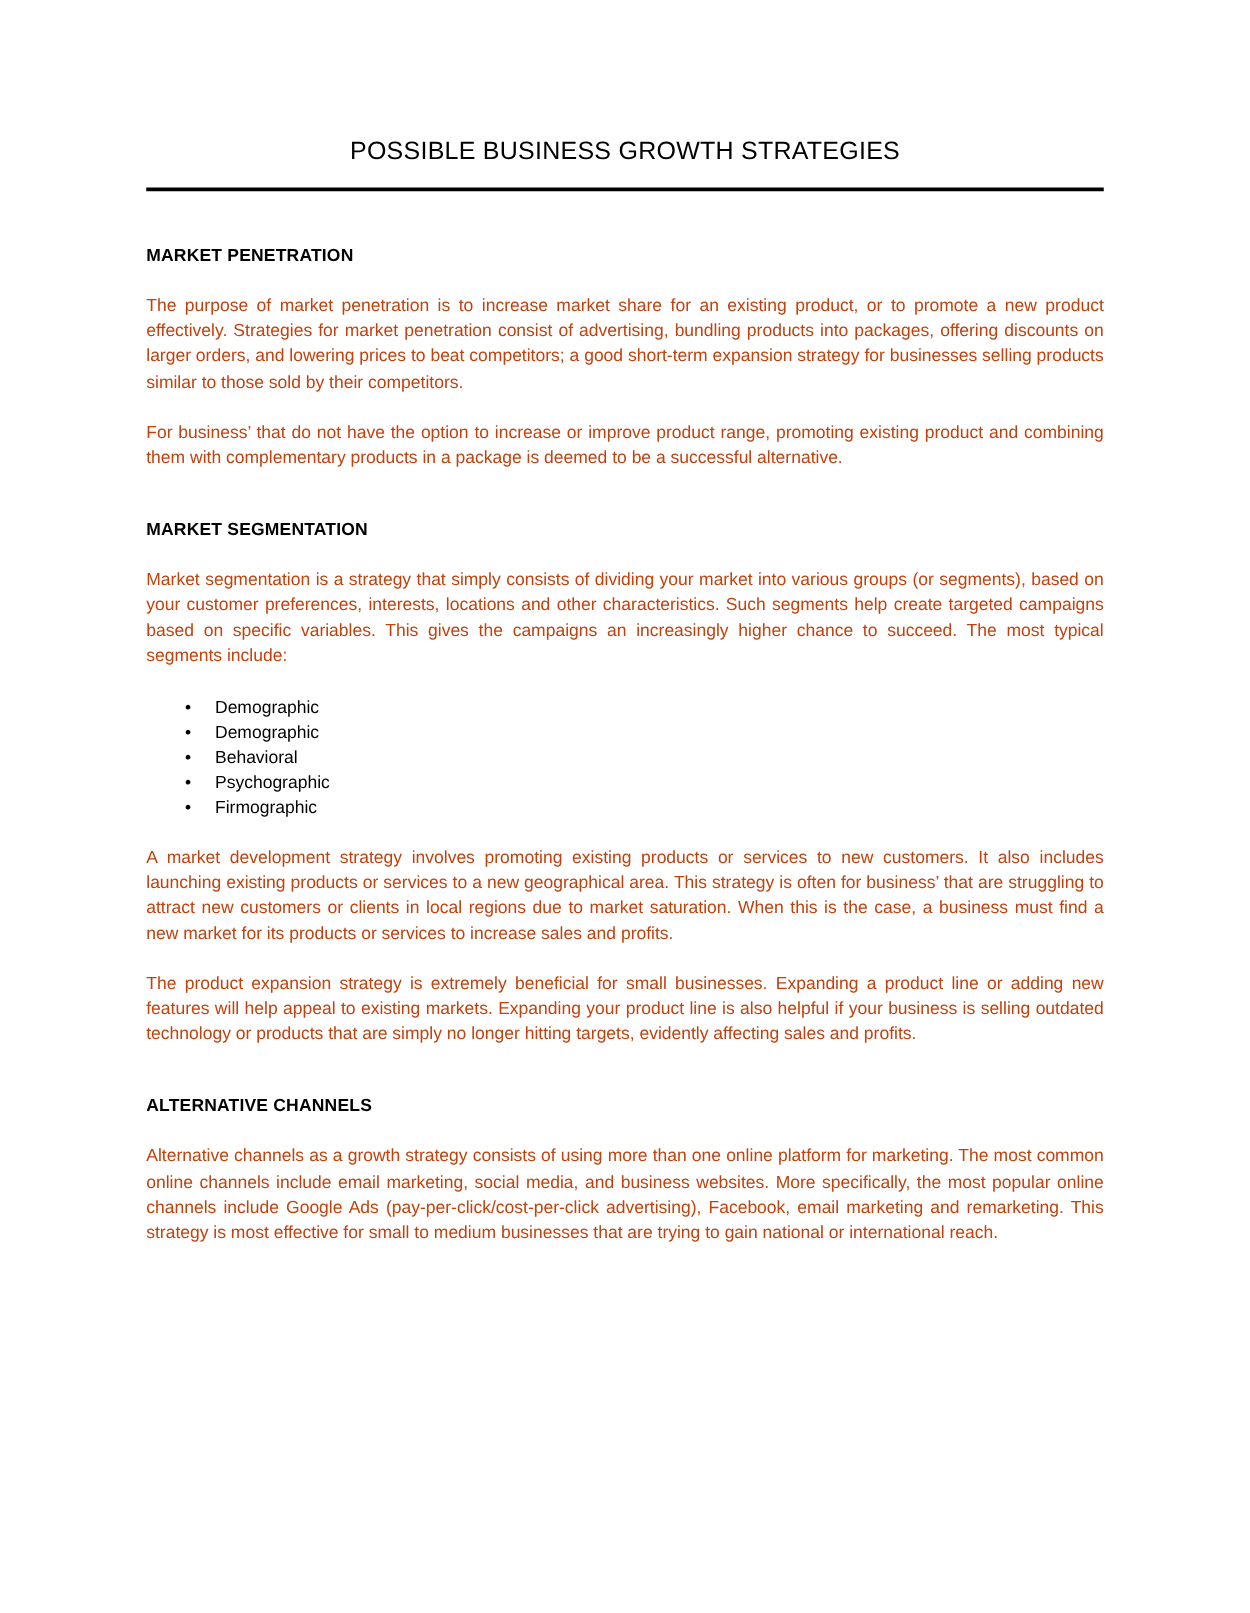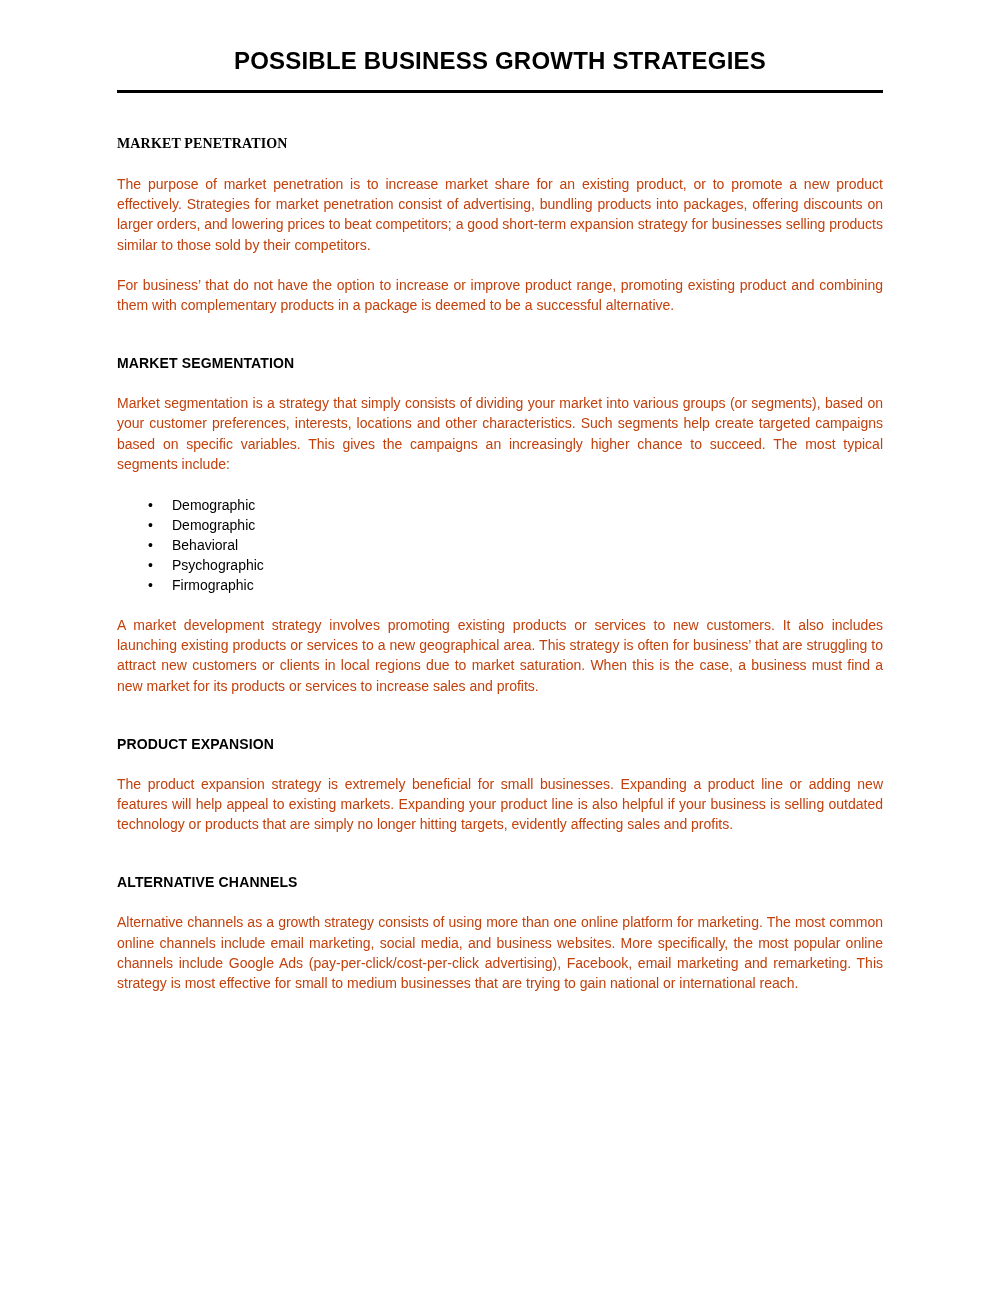--- a/index.html
+++ b/index.html
@@ -24,23 +24,23 @@
     overflow: hidden;
   }
   .content {
     position: absolute;
     left: 117px;
     top: 0;
     width: 766px;
   }
   .doc-title {
     margin: 0;
-    padding-top: 48px;
-    font-size: 24px;
-    font-weight: bold;
+    padding-top: 108px;
+    font-size: 20px;
+    font-weight: normal;
     text-align: center;
     letter-spacing: 0.2px;
     line-height: 26px;
     color: #000000;
   }
   .title-rule {
     margin-top: 16px;
     width: 766px;
     height: 3px;
     background: #000000;
@@ -50,21 +50,21 @@
     margin-top: 0;
   }
   .section-heading {
     margin: 0;
     font-size: 14px;
     font-weight: bold;
     line-height: 20px;
     letter-spacing: 0.15px;
     color: #000000;
   }
-  .heading-gap-first { padding-top: 41px; font-family: Liberation Serif, serif; }
+  .heading-gap-first { padding-top: 41px; }
   .heading-gap      { padding-top: 38px; }
 
   p.body-text {
     margin: 0;
     padding-top: 20px;
     font-size: 14px;
     line-height: 20.2px;
     text-align: justify;
     text-justify: inter-word;
     color: #c2410c;
@@ -138,21 +138,20 @@
         </li>
       </ul>
 
     </section>
 
     <section class="section">
       <p class="body-text">A market development strategy involves promoting existing products or services to new customers. It also includes launching existing products or services to a new geographical area. This strategy is often for business’ that are struggling to attract new customers or clients in local regions due to market saturation. When this is the case, a business must find a new market for its products or services to increase sales and profits.</p>
     </section>
 
     <section class="section">
-      <h2 class="section-heading heading-gap">PRODUCT EXPANSION</h2>
       <p class="body-text">The product expansion strategy is extremely beneficial for small businesses. Expanding a product line or adding new features will help appeal to existing markets. Expanding your product line is also helpful if your business is selling outdated technology or products that are simply no longer hitting targets, evidently affecting sales and profits.</p>
     </section>
 
     <section class="section">
       <h2 class="section-heading heading-gap">ALTERNATIVE CHANNELS</h2>
       <p class="body-text">Alternative channels as a growth strategy consists of using more than one online platform for marketing. The most common online channels include email marketing, social media, and business websites. More specifically, the most popular online channels include Google Ads (pay-per-click/cost-per-click advertising), Facebook, email marketing and remarketing. This strategy is most effective for small to medium businesses that are trying to gain national or international reach.</p>
     </section>
 
   </div>
 </div>

